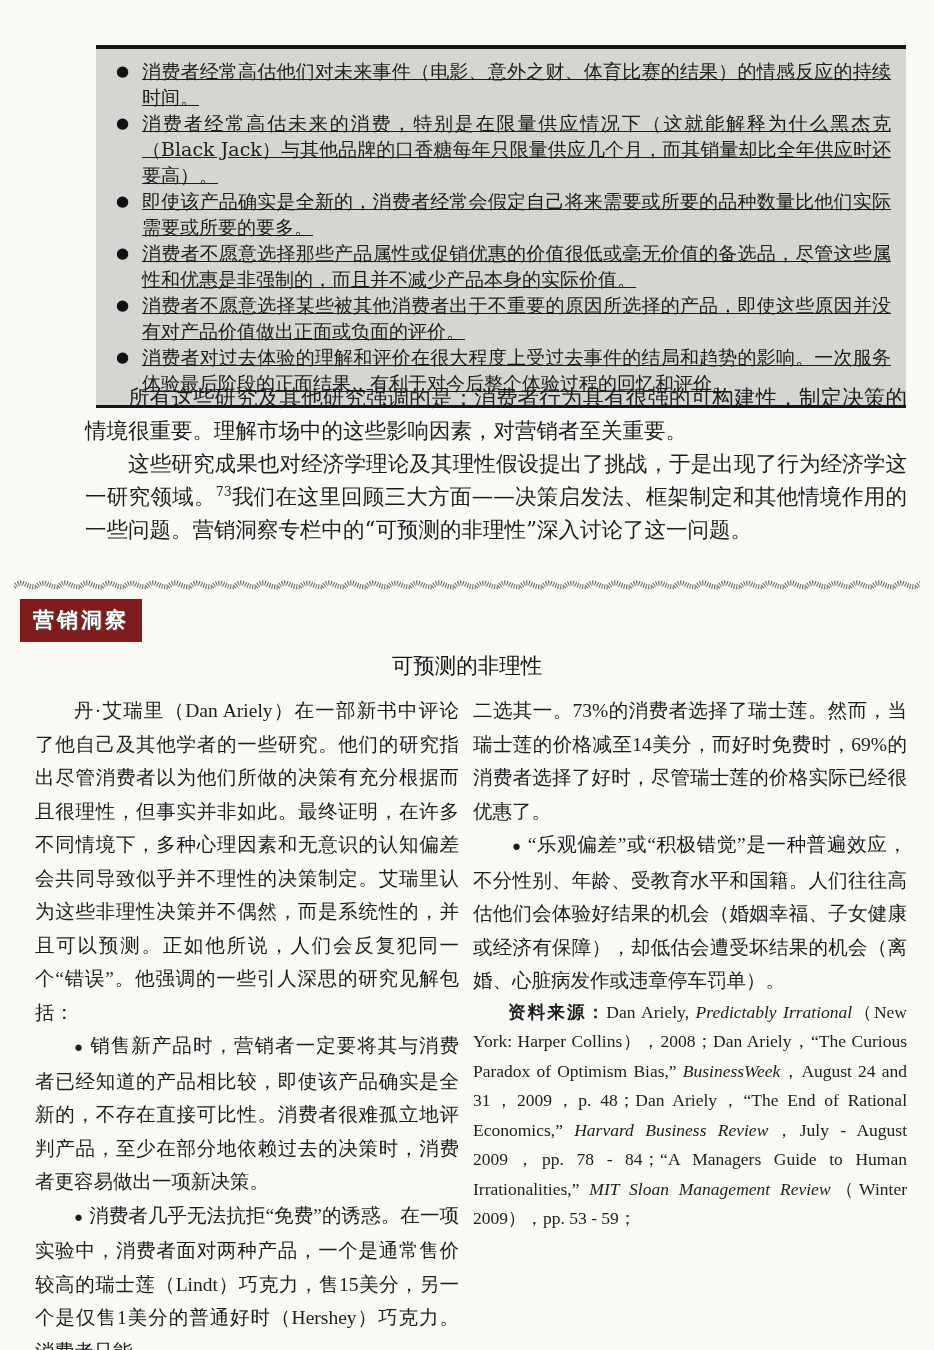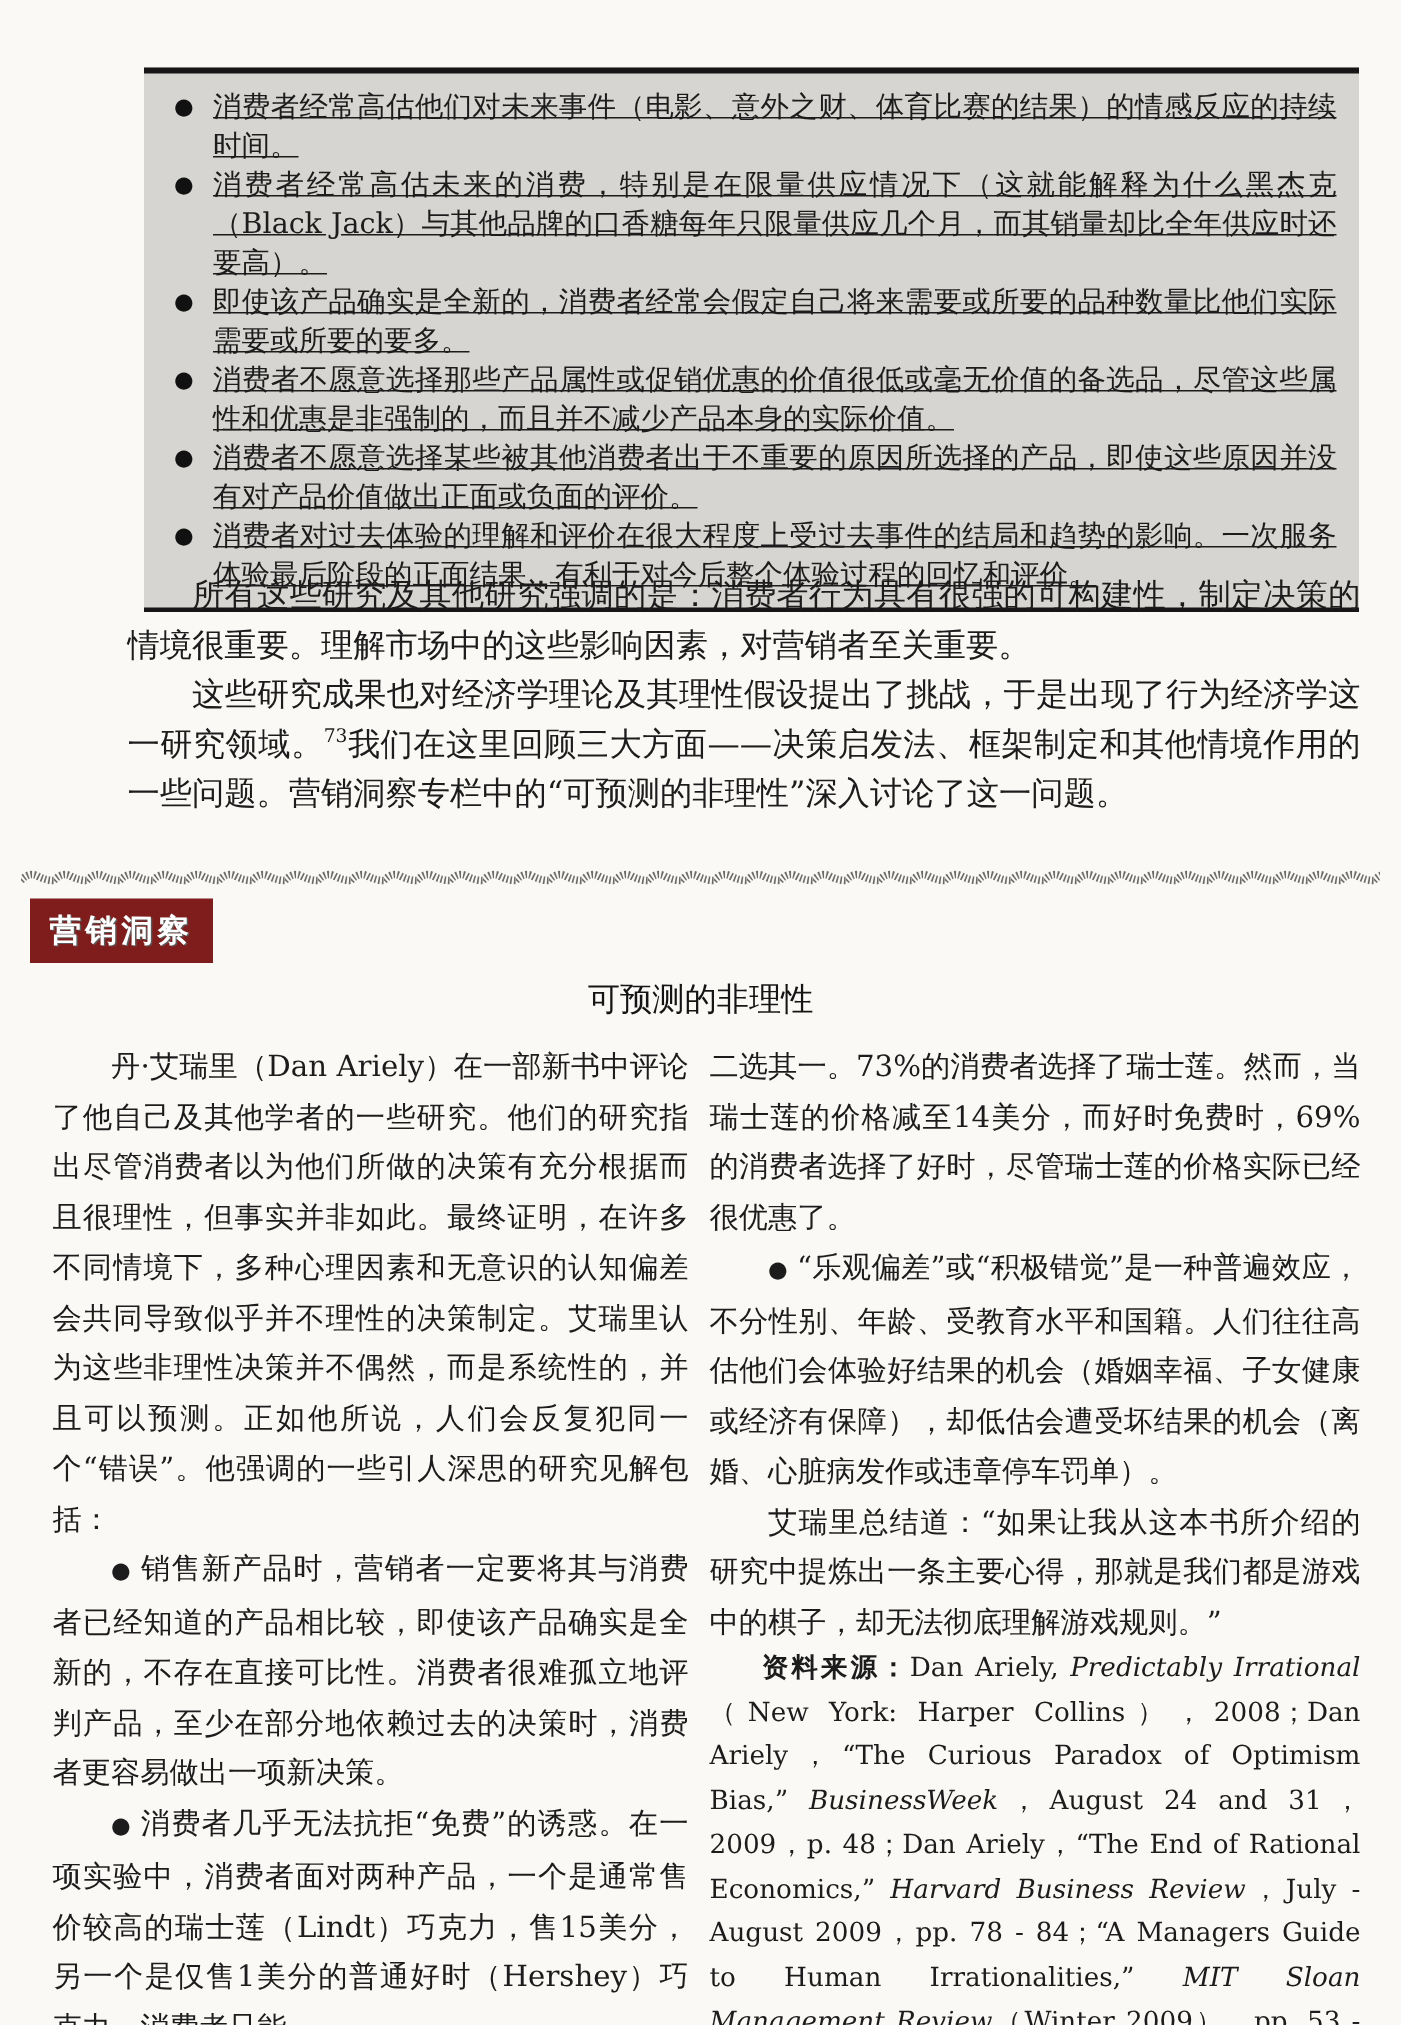--- a/index.html
+++ b/index.html
@@ -48,21 +48,21 @@
     text-align:center;font-weight:normal;font-size:21.5px;color:#141414;
   }
   
   .columns{
     position:absolute;left:35px;top:694px;width:872px;
     display:flex;gap:14px;
   }
   .col{font-size:19.5px;line-height:33.5px;text-align:justify;}
   .col-left{width:424px;}
   .col-right{width:434px;}
-  .col p{margin:0;}
+  .col p{margin:0;font-family:Liberation Serif, serif;}
   .ind{text-indent:2em;}
   .bm{margin-right:6px;font-size:15px;}
   
   .source{
     margin-top:9px;
     font-size:17.5px;line-height:29.5px;text-align:justify;text-indent:2em;
   }
   .source .lbl{font-weight:bold;}
   .source .it{font-style:italic;}
 </style>
@@ -118,16 +118,15 @@
 
 <div class="columns">
   <div class="col col-left">
     <p class="ind">丹·艾瑞里（Dan Ariely）在一部新书中评论了他自己及其他学者的一些研究。他们的研究指出尽管消费者以为他们所做的决策有充分根据而且很理性，但事实并非如此。最终证明，在许多不同情境下，多种心理因素和无意识的认知偏差会共同导致似乎并不理性的决策制定。艾瑞里认为这些非理性决策并不偶然，而是系统性的，并且可以预测。正如他所说，人们会反复犯同一个“错误”。他强调的一些引人深思的研究见解包括：</p>
     <p class="ind"><span class="bm">●</span><span>销售新产品时，营销者一定要将其与消费者已经知道的产品相比较，即使该产品确实是全新的，不存在直接可比性。消费者很难孤立地评判产品，至少在部分地依赖过去的决策时，消费者更容易做出一项新决策。</span></p>
     <p class="ind"><span class="bm">●</span><span>消费者几乎无法抗拒“免费”的诱惑。在一项实验中，消费者面对两种产品，一个是通常售价较高的瑞士莲（Lindt）巧克力，售15美分，另一个是仅售1美分的普通好时（Hershey）巧克力。消费者只能</span></p>
   </div>
   <div class="col col-right">
     <p>二选其一。73%的消费者选择了瑞士莲。然而，当瑞士莲的价格减至14美分，而好时免费时，69%的消费者选择了好时，尽管瑞士莲的价格实际已经很优惠了。</p>
     <p class="ind"><span class="bm">●</span><span>“乐观偏差”或“积极错觉”是一种普遍效应，不分性别、年龄、受教育水平和国籍。人们往往高估他们会体验好结果的机会（婚姻幸福、子女健康或经济有保障），却低估会遭受坏结果的机会（离婚、心脏病发作或违章停车罚单）。</span></p>
-    <p class="ind">艾瑞里总结道：“如果让我从这本书所介绍的研究中提炼出一条主要心得，那就是我们都是游戏中的棋子，却无法彻底理解游戏规则。”</p>
     <p class="source"><span class="lbl">资料来源：</span><span>Dan Ariely, </span><span class="it">Predictably Irrational</span><span>（New York: Harper Collins），2008；Dan Ariely，“The Curious Paradox of Optimism Bias,” </span><span class="it">BusinessWeek</span><span>，August 24 and 31，2009，p. 48；Dan Ariely，“The End of Rational Economics,” </span><span class="it">Harvard Business Review</span><span>，July - August 2009，pp. 78 - 84；“A Managers Guide to Human Irrationalities,” </span><span class="it">MIT Sloan Management Review</span><span>（Winter 2009），pp. 53 - 59；</span></p>
   </div>
 </div>
 
 </body></html>

